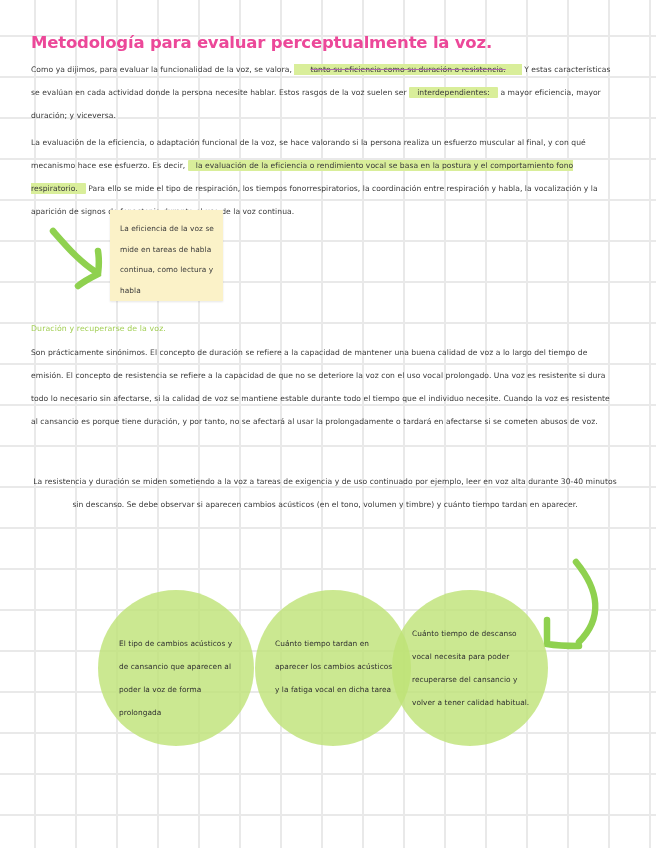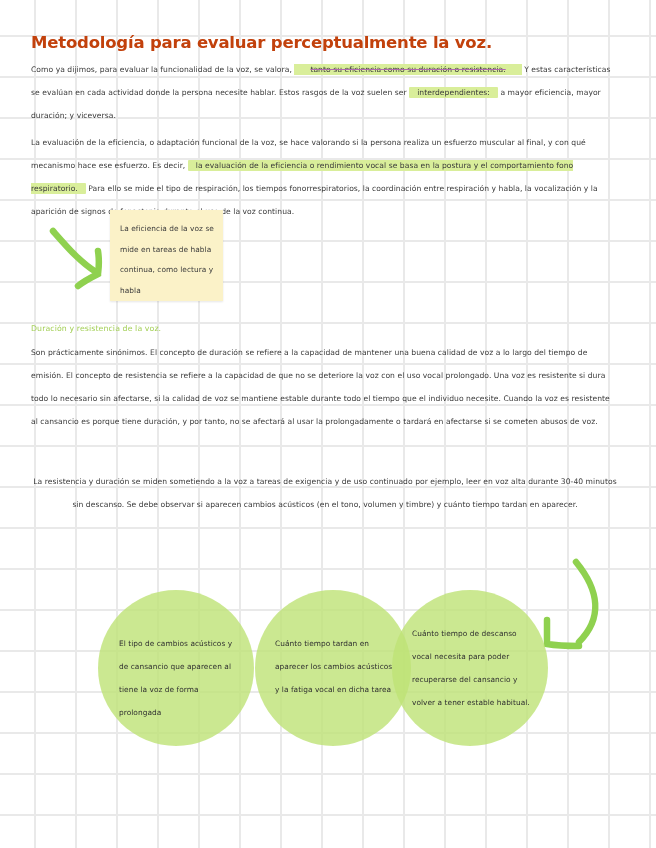--- a/index.html
+++ b/index.html
@@ -16,21 +16,21 @@
       linear-gradient(to right, #e9e9e9 1.5px, transparent 1.5px),
       linear-gradient(to bottom, #e9e9e9 1.5px, transparent 1.5px);
     background-size:41px 41px;
     background-position:-7px -6px;
   }
   #page{position:absolute;inset:0;}
 
   
   .title{
     position:absolute;left:31px;top:33px;
-    color:#c2410c;
+    color:#ec4899;
     font-size:16.5px;font-weight:700;letter-spacing:-0.2px;
     white-space:nowrap;
   }
   .para{
     position:absolute;left:31px;
     color:#3a3a3a;
     font-size:7.6px;
     line-height:23px;
     letter-spacing:0.05px;
     width:588px;
@@ -99,35 +99,35 @@
 
   <svg class="arrow" id="arrow-1" width="92" height="92" viewBox="0 0 92 92">
     <path d="M25 15 C 40 32, 52 46, 68 56" stroke="#8fd14f" stroke-width="6.5" fill="none" stroke-linecap="round"></path>
     <path d="M70 35 C 72 48, 70 56, 70 58 C 62 62, 55 66, 50 70" stroke="#8fd14f" stroke-width="6.5" fill="none" stroke-linecap="round"></path>
   </svg>
 
   <div class="sticky">
     <div class="stext">La eficiencia de la voz se mide en tareas de habla continua, como lectura y habla</div>
   </div>
 
-  <div class="head" style="top:322px;">Duración y resistencia de la voz.</div>
+  <div class="head" style="top:322px;">Duración y recuperarse de la voz.</div>
 
   <div class="para" style="top:341px;">Son prácticamente sinónimos. El concepto de duración se refiere a la capacidad de mantener una buena calidad de voz a lo largo del tiempo de emisión. El concepto de resistencia se refiere a la capacidad de que no se deteriore la voz con el uso vocal prolongado. Una voz es resistente si dura todo lo necesario sin afectarse, si la calidad de voz se mantiene estable durante todo el tiempo que el individuo necesite. Cuando la voz es resistente al cansancio es porque tiene duración, y por tanto, no se afectará al usar la prolongadamente o tardará en afectarse si se cometen abusos de voz.</div>
 
   <div class="para" style="top:470px;text-align:center;">La resistencia y duración se miden sometiendo a la voz a tareas de exigencia y de uso continuado por ejemplo, leer en voz alta durante 30-40 minutos sin descanso. Se debe observar si aparecen cambios acústicos (en el tono, volumen y timbre) y cuánto tiempo tardan en aparecer.</div>
 
 
   <svg class="arrow" id="arrow-2" width="100" height="110" viewBox="0 0 100 110">
     <path d="M55 6 C 78 34, 82 62, 58 86" stroke="#8fd14f" stroke-width="6.5" fill="none" stroke-linecap="round"></path>
     <path d="M26 64 C 26 78, 26 86, 26 88 C 38 90, 50 90, 58 90" stroke="#8fd14f" stroke-width="6.5" fill="none" stroke-linecap="round"></path>
   </svg>
 
   <div class="circle" id="circle-1">
-    <div class="ctext">El tipo de cambios acústicos y de cansancio que aparecen al tiene la voz de forma prolongada</div>
+    <div class="ctext">El tipo de cambios acústicos y de cansancio que aparecen al poder la voz de forma prolongada</div>
   </div>
   <div class="circle" id="circle-2">
     <div class="ctext">Cuánto tiempo tardan en aparecer los cambios acústicos y la fatiga vocal en dicha tarea</div>
   </div>
   <div class="circle" id="circle-3">
-    <div class="ctext">Cuánto tiempo de descanso vocal necesita para poder recuperarse del cansancio y volver a tener estable habitual.</div>
+    <div class="ctext">Cuánto tiempo de descanso vocal necesita para poder recuperarse del cansancio y volver a tener calidad habitual.</div>
   </div>
 
 </div>
 
 </body></html>

